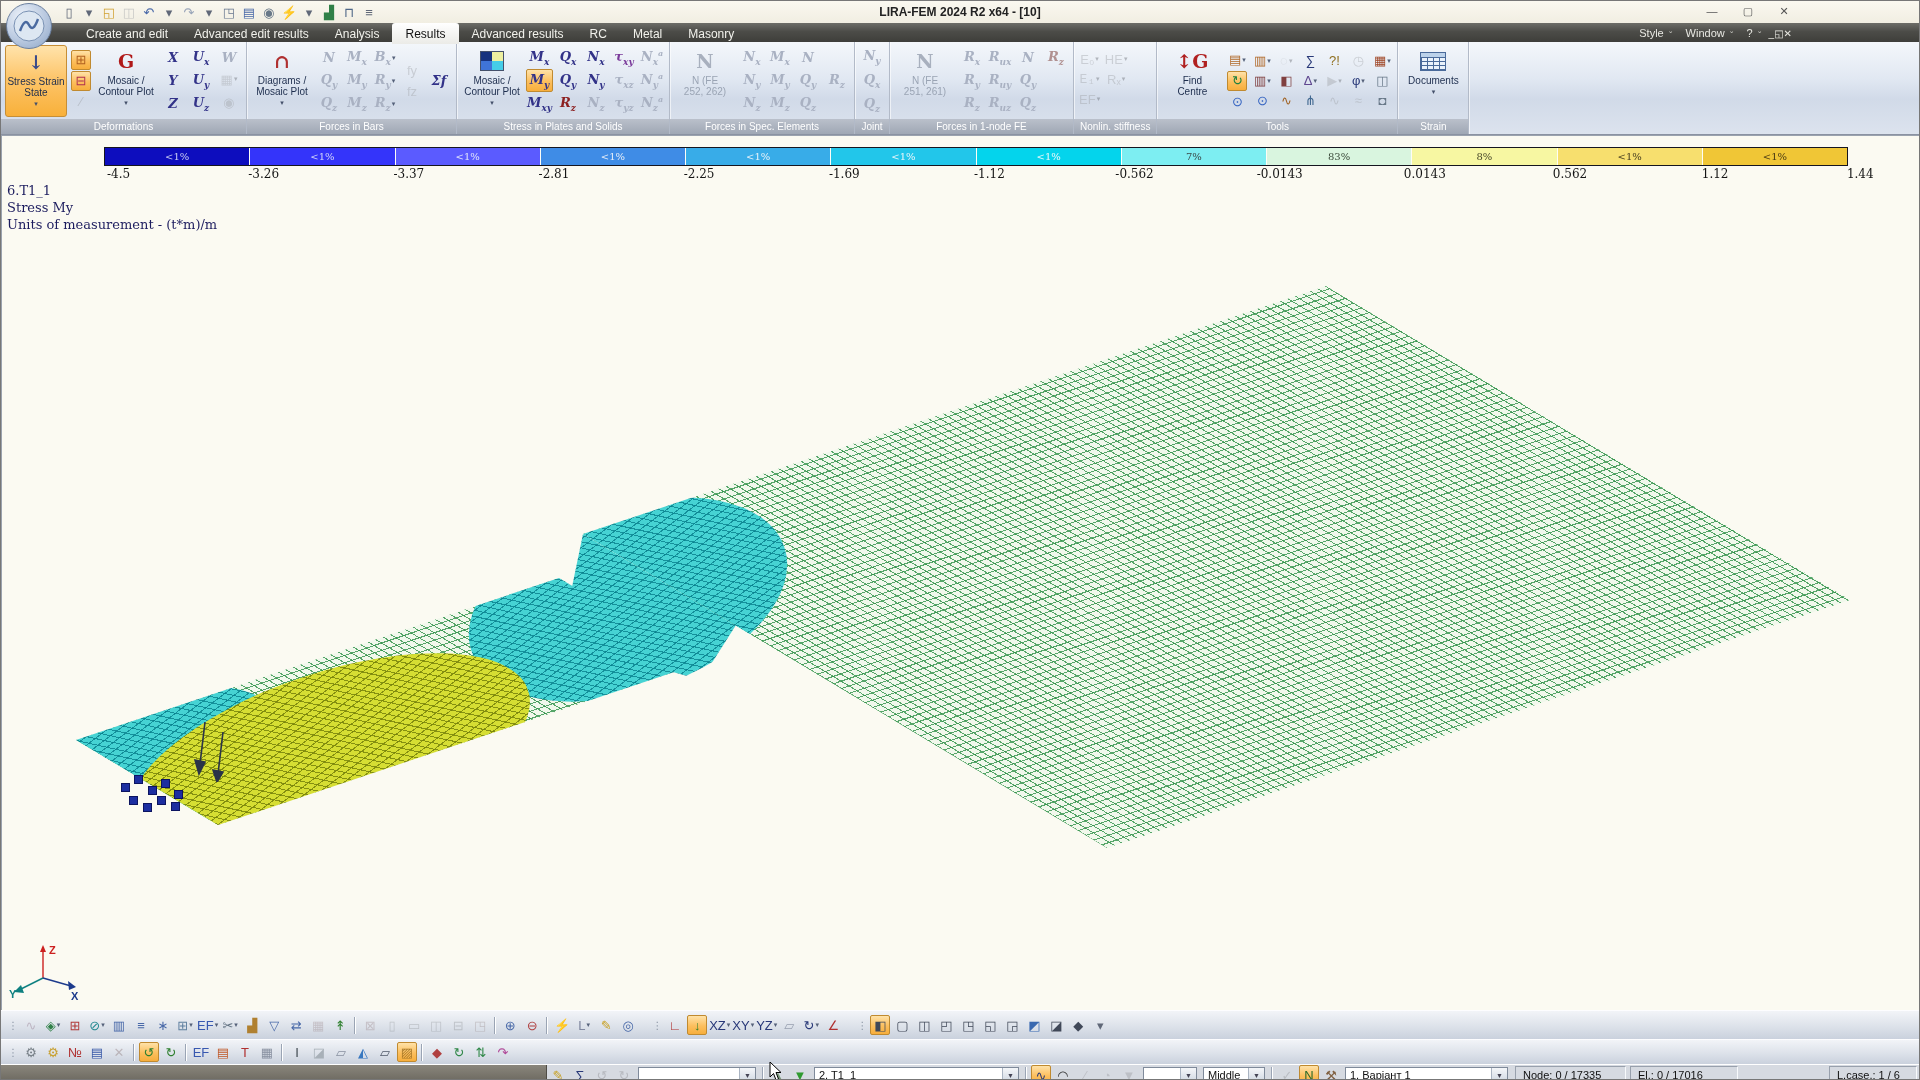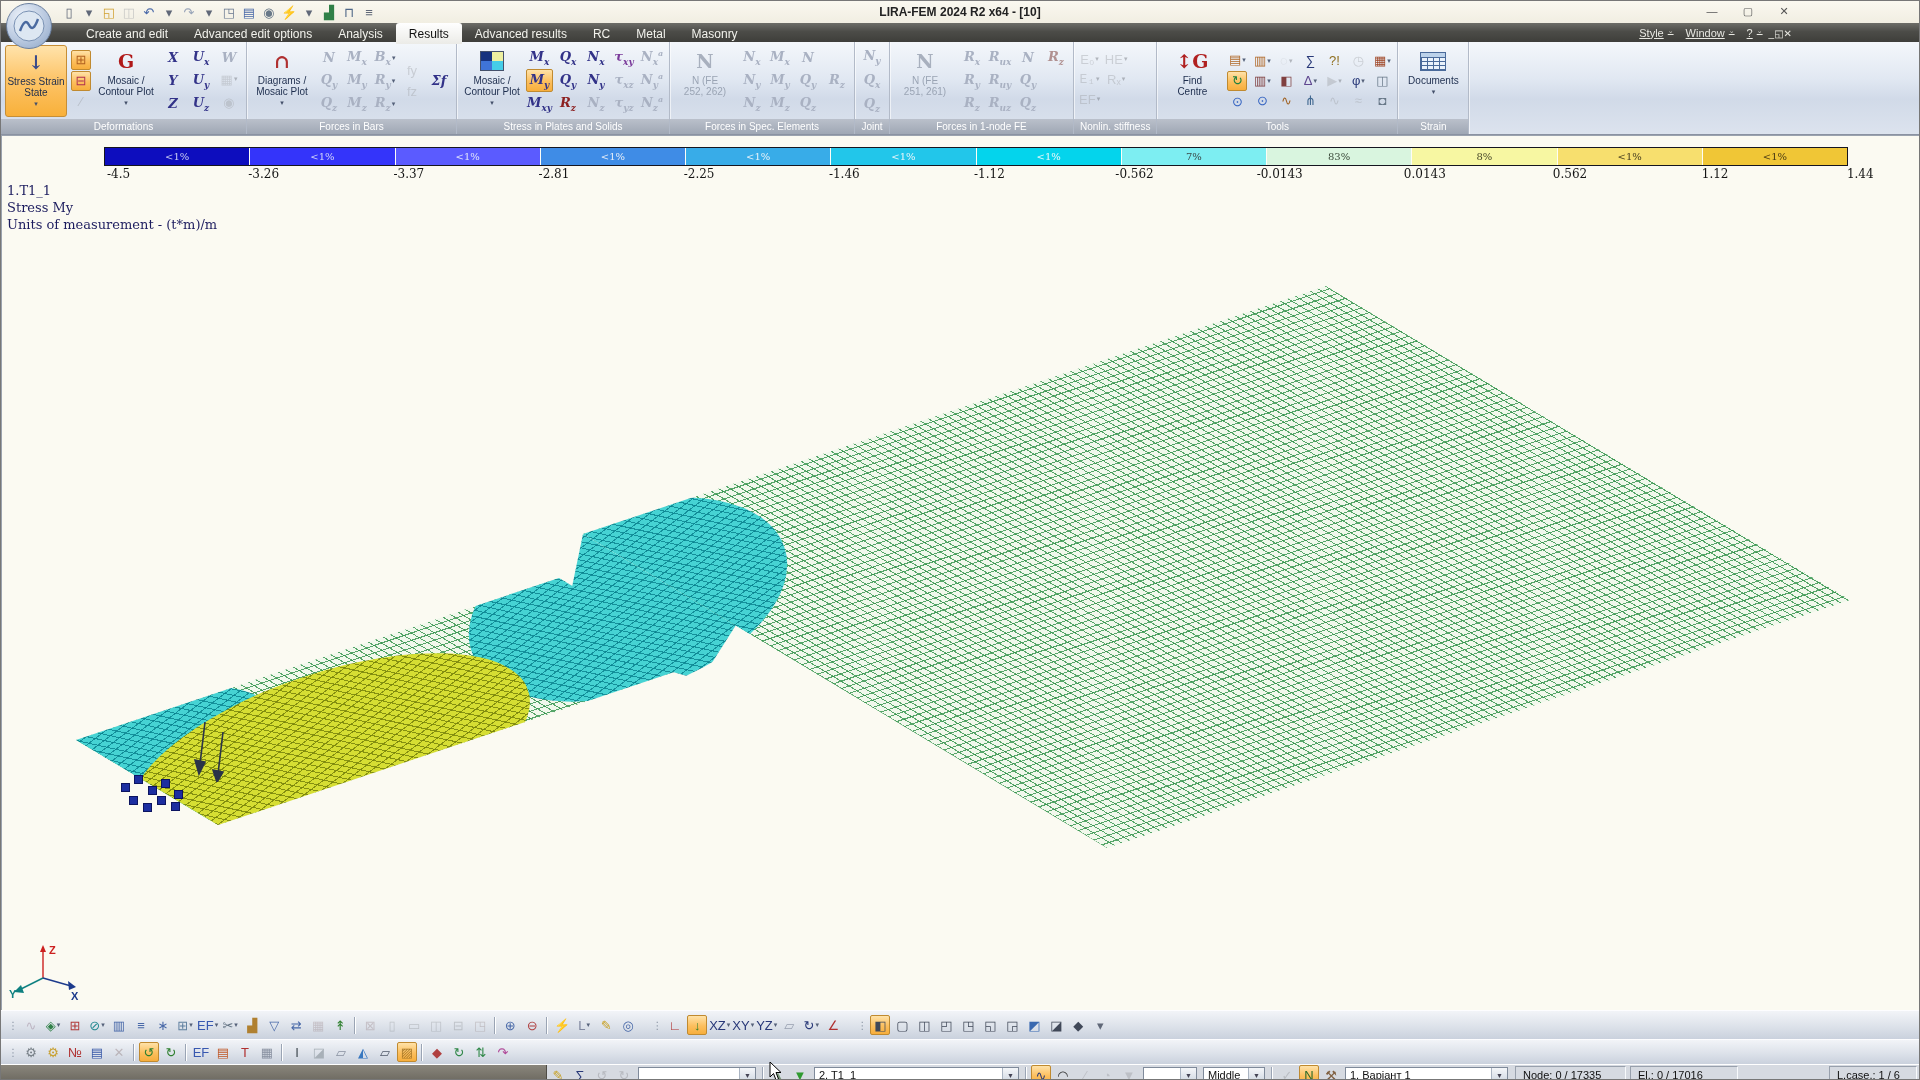--- a/index.html
+++ b/index.html
@@ -15,21 +15,21 @@
   .winbtn{width:36px;height:20px;display:flex;align-items:center;justify-content:center;font-size:11px;color:#555;}
   
   .tabrow{position:relative;height:19px;background:linear-gradient(#6d6d68,#4c4c48 45%,#3e3e3a);}
   .logo{position:absolute;left:5px;top:-20px;width:44px;height:44px;border-radius:50%;z-index:5;
         background:radial-gradient(circle at 35% 30%,#eef3fa,#b9c9e0 55%,#8aa3c4);border:1px solid #6a7f9f;
         display:flex;align-items:center;justify-content:center;}
   .tabs{display:flex;margin-left:72px;height:21px;align-items:stretch;}
   .tab{display:flex;align-items:center;padding:0 13px;font-size:12px;color:#f2f2ec;cursor:default;}
   .tab.active{background:linear-gradient(#ffffff,#ebebe7);color:#111;border-radius:3px 3px 0 0;}
   .tabmenu{position:absolute;right:127px;top:0;height:19px;display:flex;align-items:center;color:#e8e8e2;font-size:11px;}
-  .menuitem{display:flex;align-items:flex-start;padding:0 6px;text-decoration:underline;}
+  .menuitem{display:flex;align-items:flex-start;padding:0 6px;}
   .menuitem .mcaret{font-size:7px;margin-left:4px;color:#cfcfc8;}
   .mdibtn{width:17px;text-align:center;font-size:10px;color:#e8e8e2;}
   
   .ribbonwrap{display:flex;height:92px;background:linear-gradient(#f4f7fb,#e1e8f2 40%,#d1dae8 62%,#dce3ee);
               border-bottom:1px solid #8a92a2;}
   .rgroup{display:flex;flex-direction:column;border-right:1px solid #b2bac8;box-shadow:1px 0 0 rgba(255,255,255,.6);}
   .rblocks{flex:1;display:flex;align-items:center;padding:2px 4px;gap:3px;}
   .rlabel{height:15px;background:linear-gradient(#bac0cb,#9fa7b4);color:#fff;font-size:10px;
           display:flex;align-items:center;justify-content:center;padding:0 6px;white-space:nowrap;}
   .rfill{flex:1;}
@@ -179,21 +179,21 @@
 
   <div class="tabrow">
     <div class="logo">
       <svg width="34" height="34" viewBox="0 0 34 34">
         <circle cx="17" cy="17" r="15" fill="#dde7f2" stroke="#7a92b4"></circle>
         <path d="M8 22 Q13 8 17 16 Q21 24 26 10" fill="none" stroke="#4a6aa0" stroke-width="2.4"></path>
       </svg>
     </div>
     <div class="tabs">
         <span class="tab">Create and edit</span>
-        <span class="tab">Advanced edit options</span>
+        <span class="tab">Advanced edit results</span>
         <span class="tab">Analysis</span>
         <span class="tab active">Results</span>
         <span class="tab">Advanced results</span>
         <span class="tab">RC</span>
         <span class="tab">Metal</span>
         <span class="tab">Masonry</span>
       </div>
     <div class="tabmenu">
       <span class="menuitem">
           <span>Style</span>
@@ -708,32 +708,32 @@
         <span class="seg" style="background: rgb(240, 198, 54);">
           <span style="color: rgb(74, 58, 20);">&lt;1%</span>
         </span>
       </div>
     <div class="svals">
         <span class="sv">-4.5</span>
         <span class="sv">-3.26</span>
         <span class="sv">-3.37</span>
         <span class="sv">-2.81</span>
         <span class="sv">-2.25</span>
-        <span class="sv">-1.46</span>
+        <span class="sv">-1.69</span>
         <span class="sv">-1.12</span>
         <span class="sv">-0.562</span>
         <span class="sv">-0.0143</span>
         <span class="sv">0.0143</span>
         <span class="sv">0.562</span>
         <span class="sv">1.12</span>
         <span class="sv">1.44</span>
       </div>
 
     <div class="vinfo">
-        <div class="vline">1.T1_1</div>
+        <div class="vline">6.T1_1</div>
         <div class="vline">Stress My</div>
         <div class="vline">Units of measurement - (t*m)/m</div>
       </div>
 
     <svg style="position:absolute;left:8px;top:805px;" width="72" height="62">
       <g stroke-width="1.4" fill="none">
         <line x1="34" y1="38" x2="34" y2="10" stroke="#cc2020"></line>
           <polygon points="31,12 37,12 34,5" fill="#cc2020"></polygon>
         <line x1="34" y1="38" x2="62" y2="46" stroke="#1c3a8c"></line>
           <polygon points="59,41 60,50 67,47" fill="#1c3a8c"></polygon>

